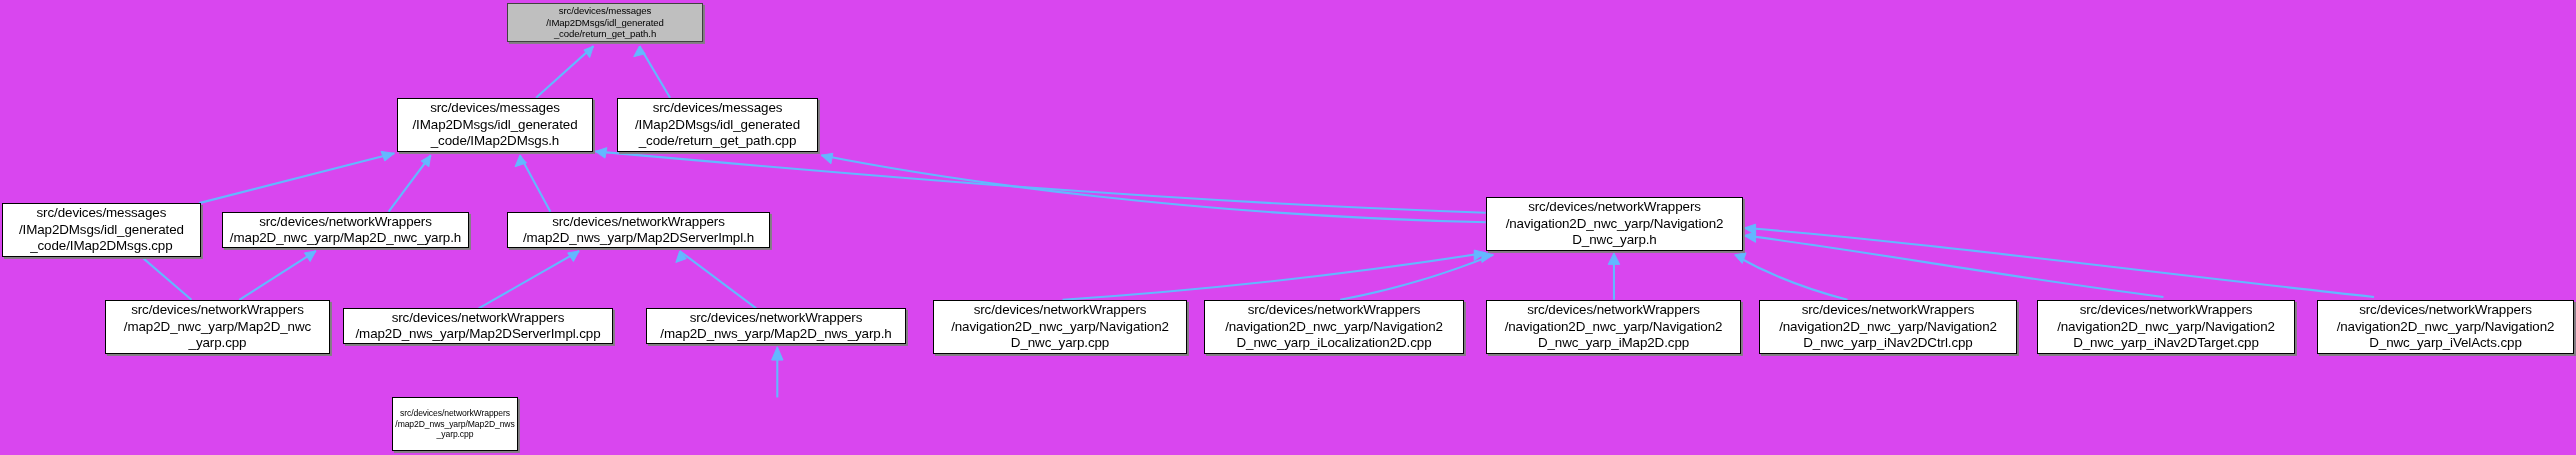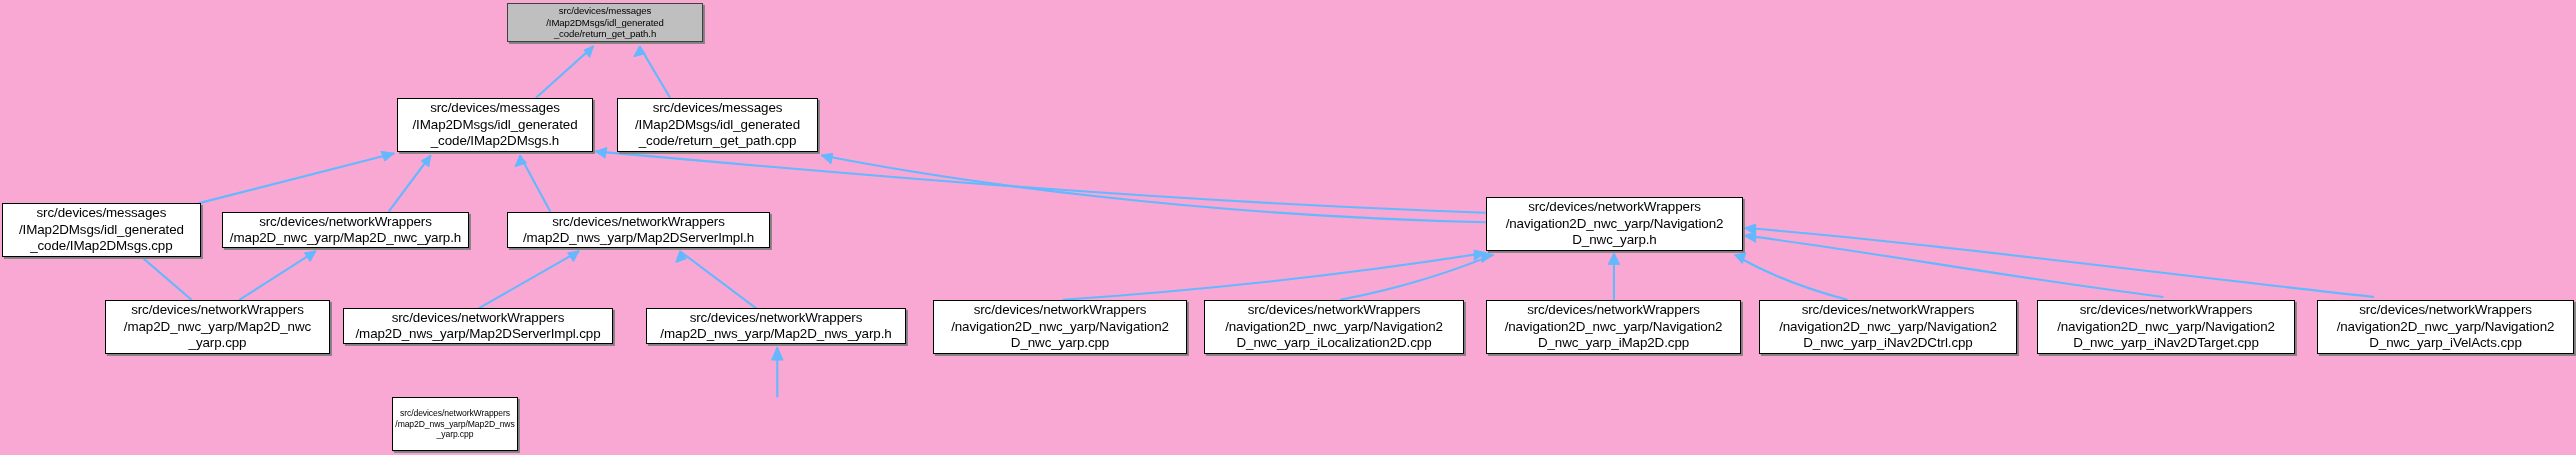--- a/index.html
+++ b/index.html
@@ -45,21 +45,21 @@
     border: 1px solid #404040;
   }
   .node-label {
     display: block;
     white-space: pre-line;
   }
 </style>
 </head>
 <body>
 
-<div id="graph-root" style="background: #f9a8d4;">
+<div id="graph-root" style="background: #d946ef;">
   <svg id="edge-layer" viewBox="0 0 2691 476" xmlns="http://www.w3.org/2000/svg">
       <path d="M 560,102 L 620,48" fill="none" stroke="#63b8ff" stroke-width="2.2"></path>
       <path d="M 620,48 L 610,52 L 616,60 Z" fill="#63b8ff" stroke="#63b8ff" stroke-width="1"></path>
       <path d="M 700,102 L 668,48" fill="none" stroke="#63b8ff" stroke-width="2.2"></path>
       <path d="M 668,48 L 662,59 L 674,56 Z" fill="#63b8ff" stroke="#63b8ff" stroke-width="1"></path>
       <path d="M 208,212 L 412,160" fill="none" stroke="#63b8ff" stroke-width="2.2"></path>
       <path d="M 412,160 L 398,158 L 402,168 Z" fill="#63b8ff" stroke="#63b8ff" stroke-width="1"></path>
       <path d="M 406,221 L 450,162" fill="none" stroke="#63b8ff" stroke-width="2.2"></path>
       <path d="M 450,162 L 440,168 L 448,174 Z" fill="#63b8ff" stroke="#63b8ff" stroke-width="1"></path>
       <path d="M 575,221 L 543,162" fill="none" stroke="#63b8ff" stroke-width="2.2"></path>

